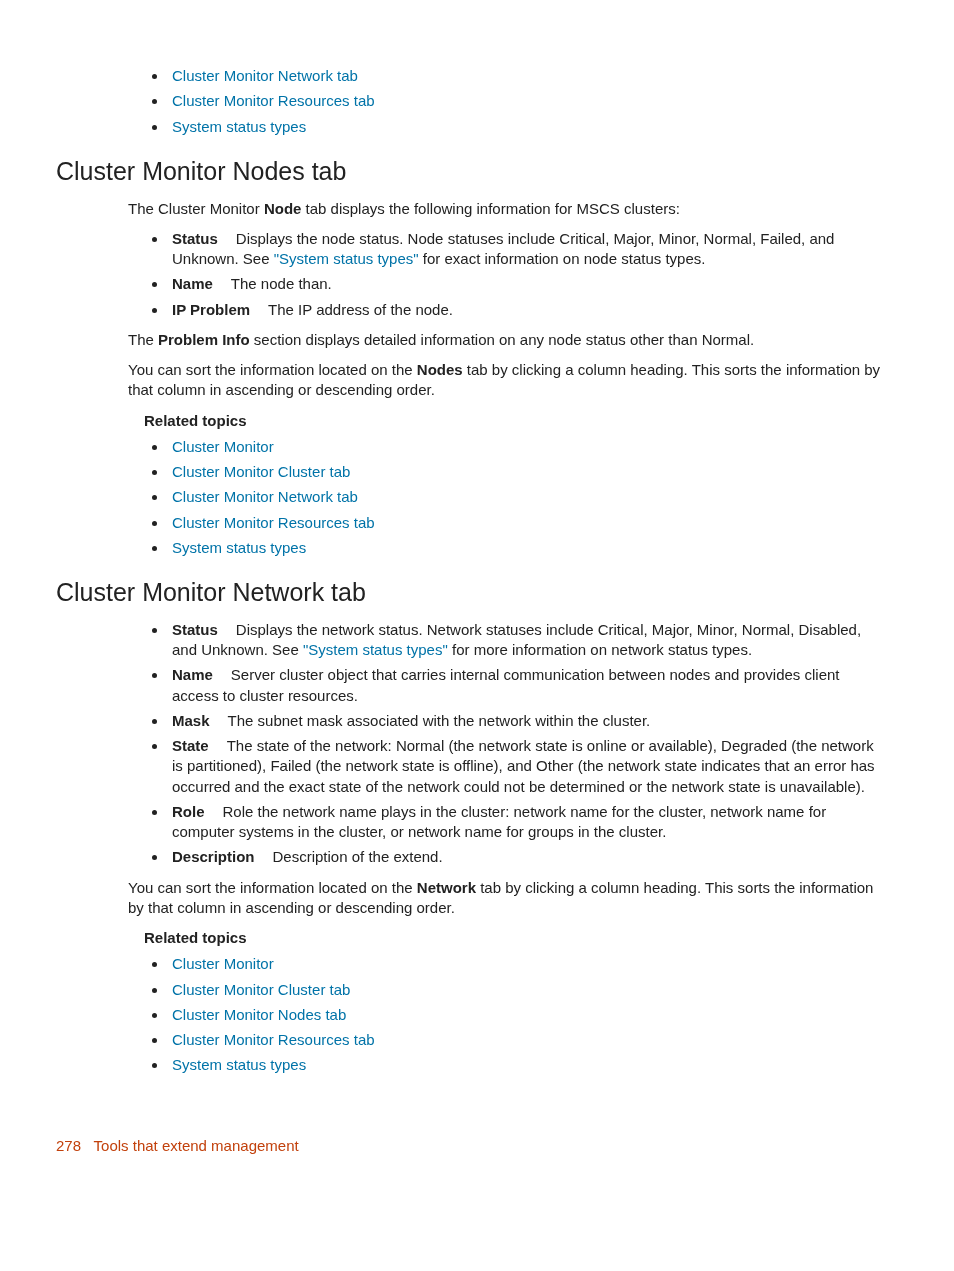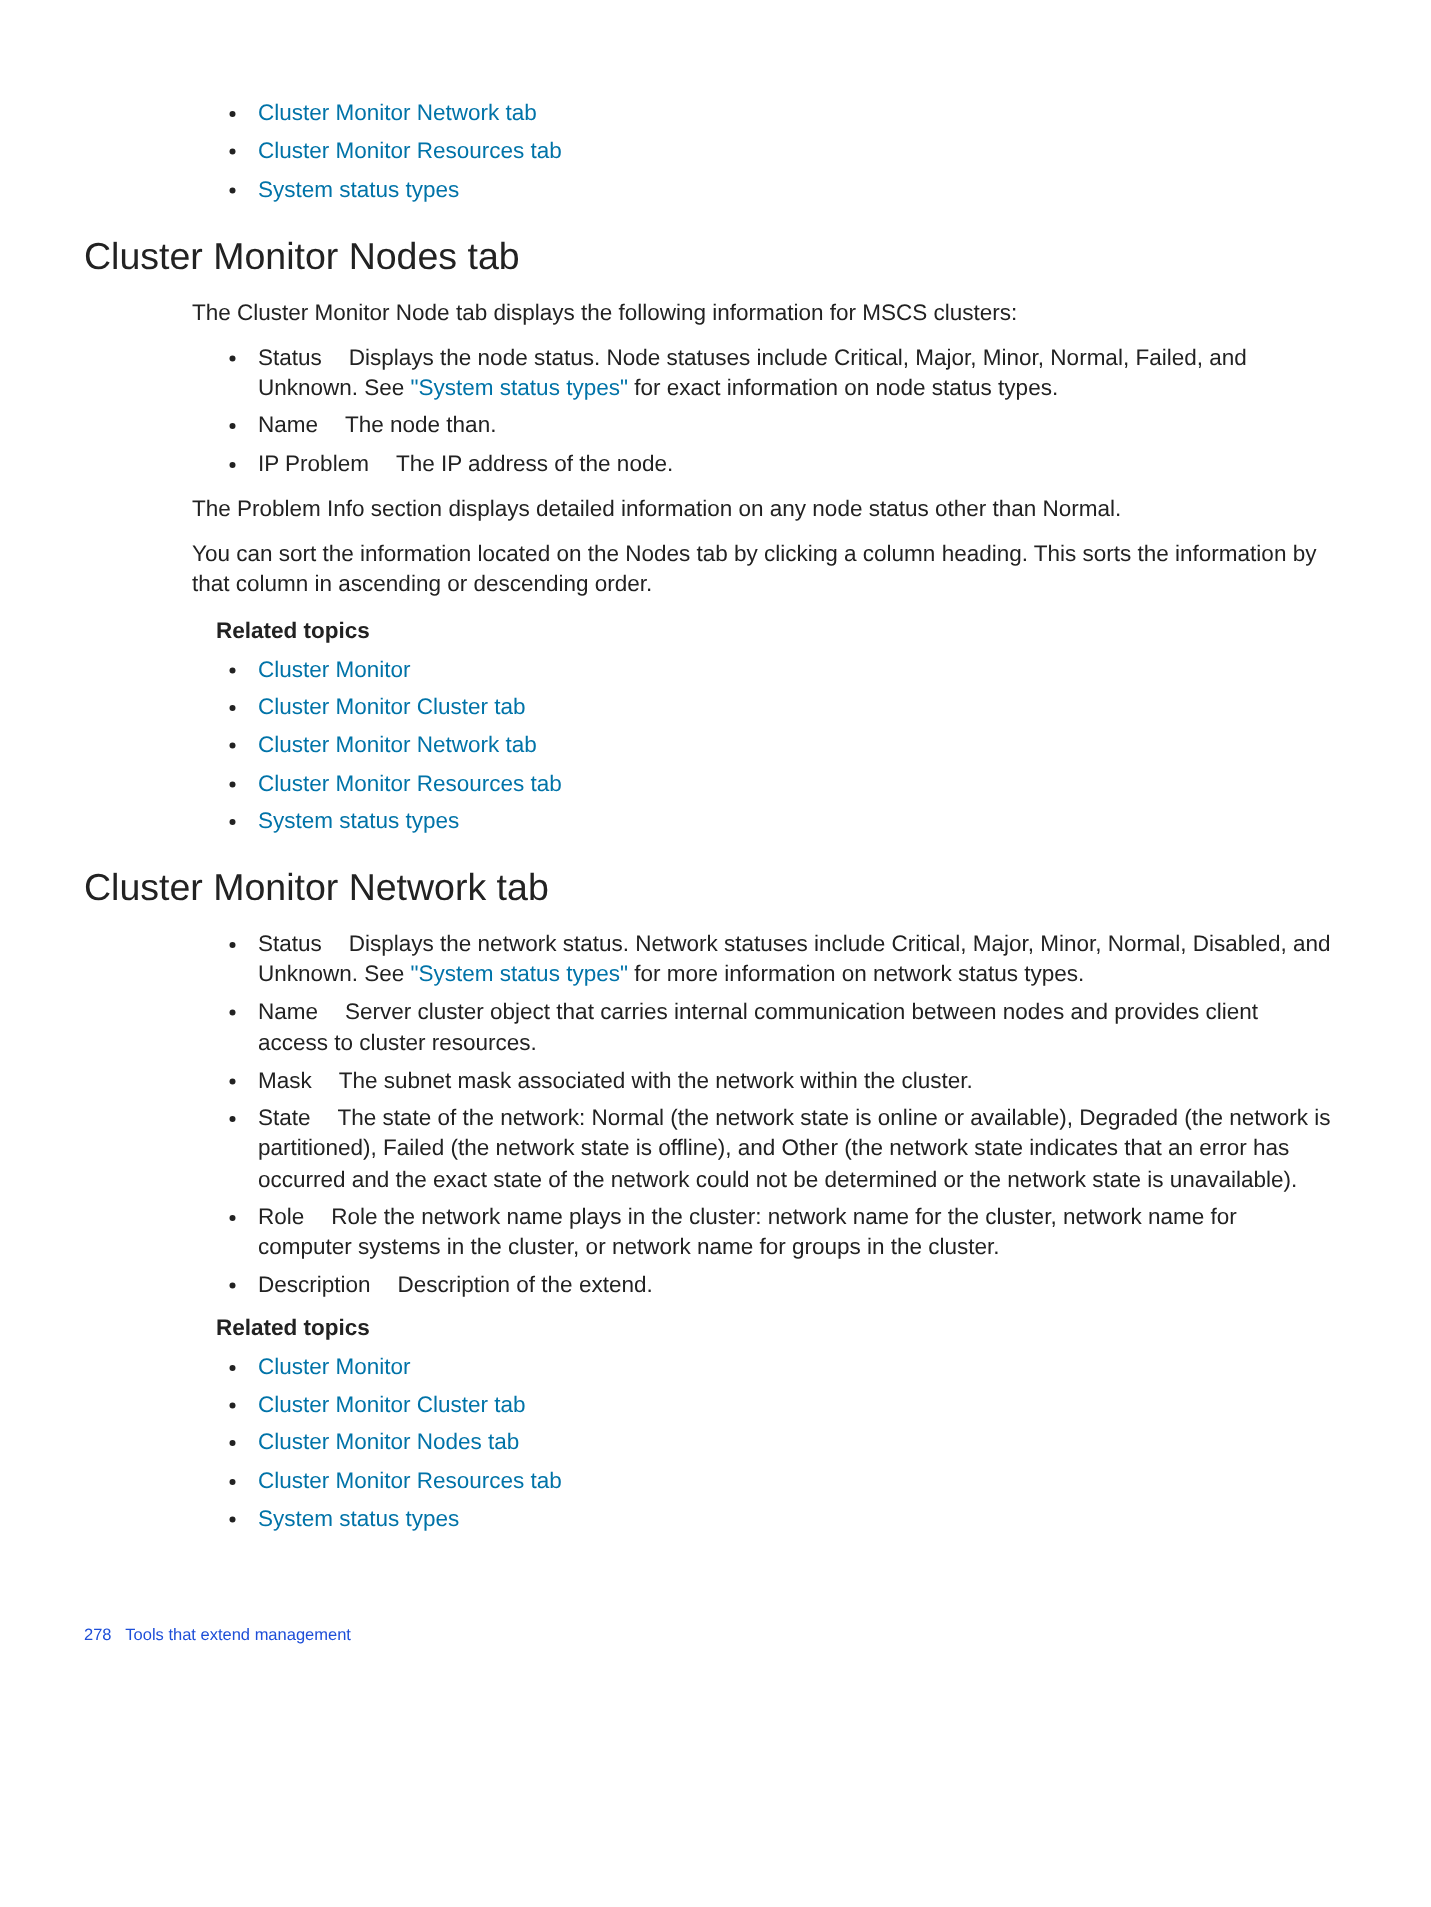--- a/index.html
+++ b/index.html
@@ -30,33 +30,33 @@
   }
   ul.bullet li {
     margin: 5px 0;
     padding-left: 4px;
   }
   a.link {
     color: #0073a8;
     text-decoration: none;
   }
   .term {
-    font-weight: normal;
+    font-weight: bold;
   }
   p {
     margin: 10px 0;
   }
   .related-heading {
     font-weight: bold;
     margin: 8px 0 2px 16px;
   }
   .footer {
     margin-top: 60px;
-    font-size: 11px;
-    color: #1d4ed8;
+    font-size: 15px;
+    color: #c2410c;
   }
   .term-gap::after {
     content: "";
     display: inline-block;
     width: 18px; 
   }
 </style>
 </head>
 <body>
 
@@ -115,20 +115,23 @@
     <li>
       <span class="term term-gap">State</span><span>The state of the network: Normal (the network state is online or available), Degraded (the network is partitioned), Failed (the network state is offline), and Other (the network state indicates that an error has occurred and the exact state of the network could not be determined or the network state is unavailable).</span>
     </li>
     <li>
       <span class="term term-gap">Role</span><span>Role the network name plays in the cluster: network name for the cluster, network name for computer systems in the cluster, or network name for groups in the cluster.</span>
     </li>
     <li>
       <span class="term term-gap">Description</span><span>Description of the extend.</span>
     </li>
   </ul>
+  <p>
+    <span>You can sort the information located on the </span><span class="term">Network</span><span> tab by clicking a column heading. This sorts the information by that column in ascending or descending order.</span>
+  </p>
   <div class="related-heading">Related topics</div>
   <ul class="bullet">
     <li><a class="link">Cluster Monitor</a></li>
     <li><a class="link">Cluster Monitor Cluster tab</a></li>
     <li><a class="link">Cluster Monitor Nodes tab</a></li>
     <li><a class="link">Cluster Monitor Resources tab</a></li>
     <li><a class="link">System status types</a></li>
   </ul>
 </div>
 

